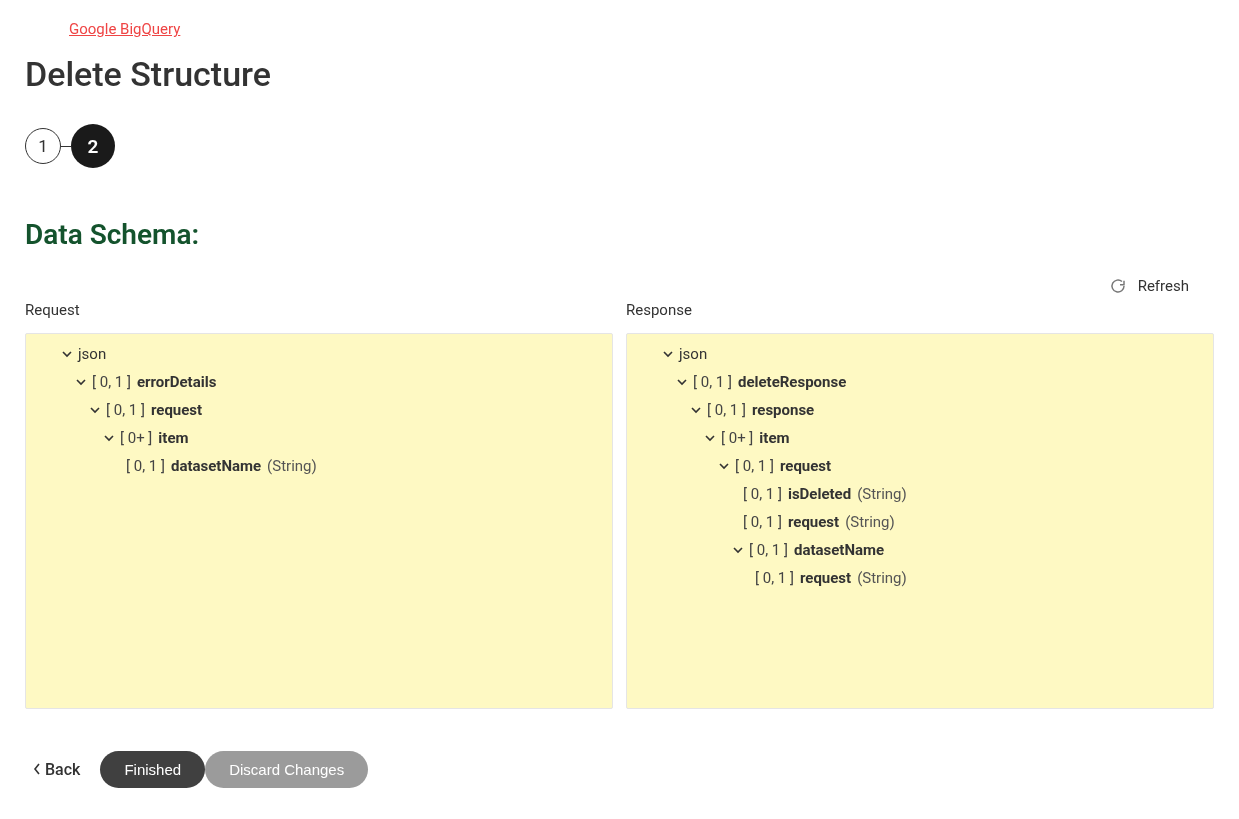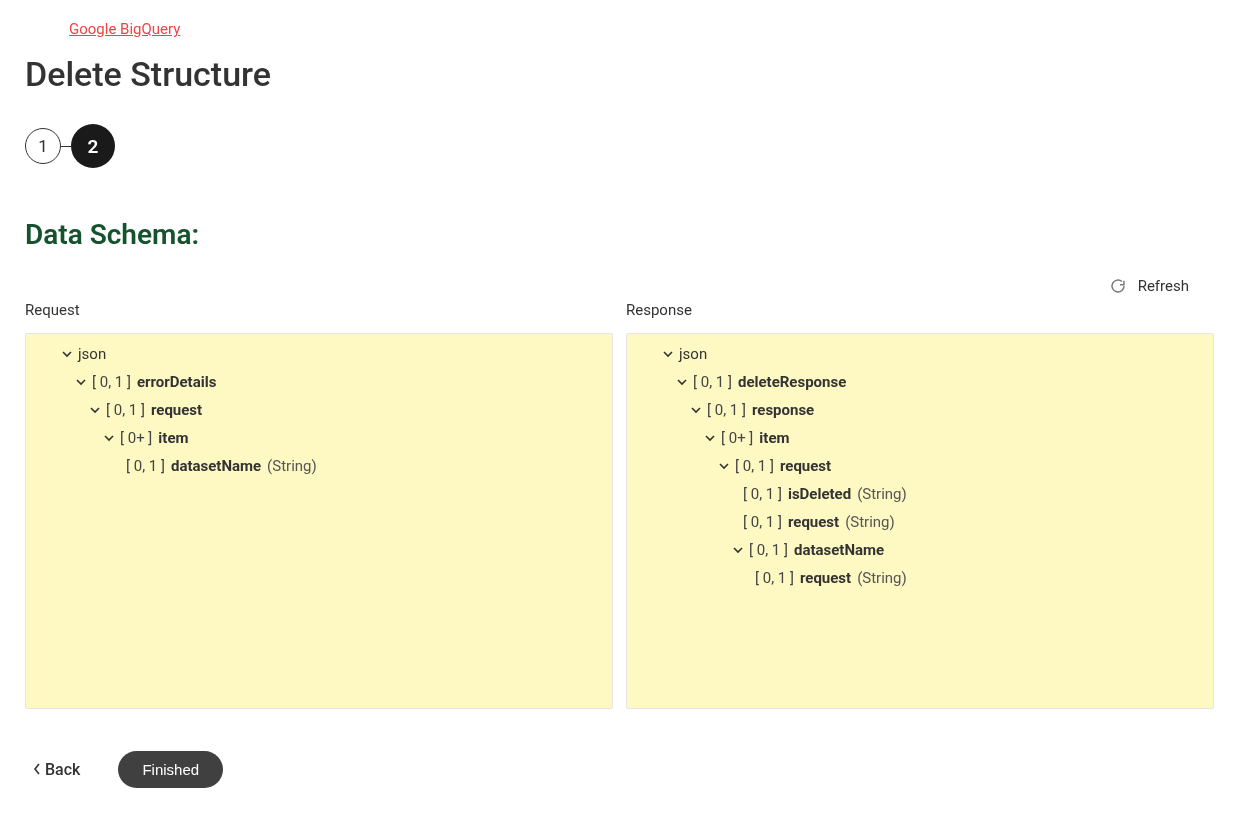--- a/index.html
+++ b/index.html
@@ -121,21 +121,20 @@
     justify-content: center;
     cursor: pointer;
     flex-shrink: 0;
   }
   .chevron svg { display: block; }
   .card { color: #444; }
   .bold { font-weight: 700; }
   .type { color: #555; }
   .footer {
     display: flex;
-    gap: 18px;
     margin-top: 42px;
     padding-left: 8px;
   }
   .back-link {
     display: flex;
     align-items: center;
     gap: 4px;
     font-size: 16px;
     color: #333;
     cursor: pointer;
@@ -324,16 +323,17 @@
 <div class="footer">
   <div class="back-link">
     <span>
       <svg width="8" height="12" viewBox="0 0 8 12">
           <path d="M6 1 L2 6 L6 11" fill="none" stroke="#333" stroke-width="1.6"></path>
         </svg>
     </span>
     <span>Back</span>
   </div>
   <button class="btn btn-primary">Finished</button>
+  <button class="btn btn-secondary">Discard Changes</button>
 </div>
 
 
 
 
 </body></html>

